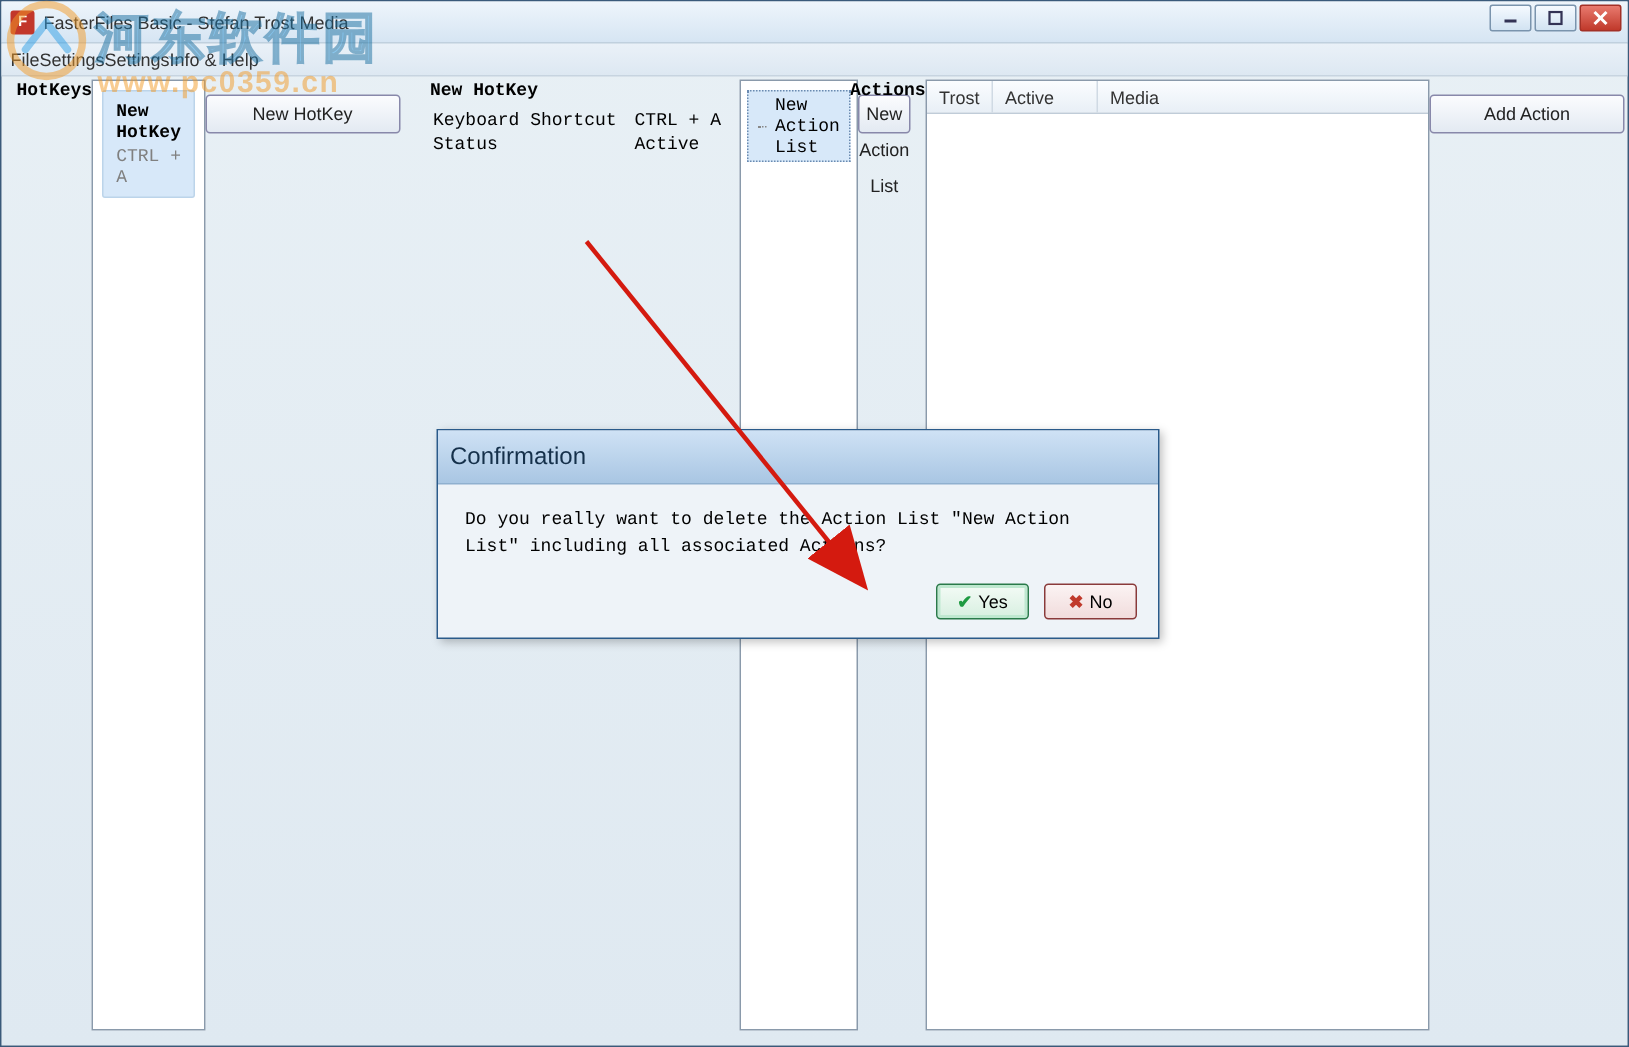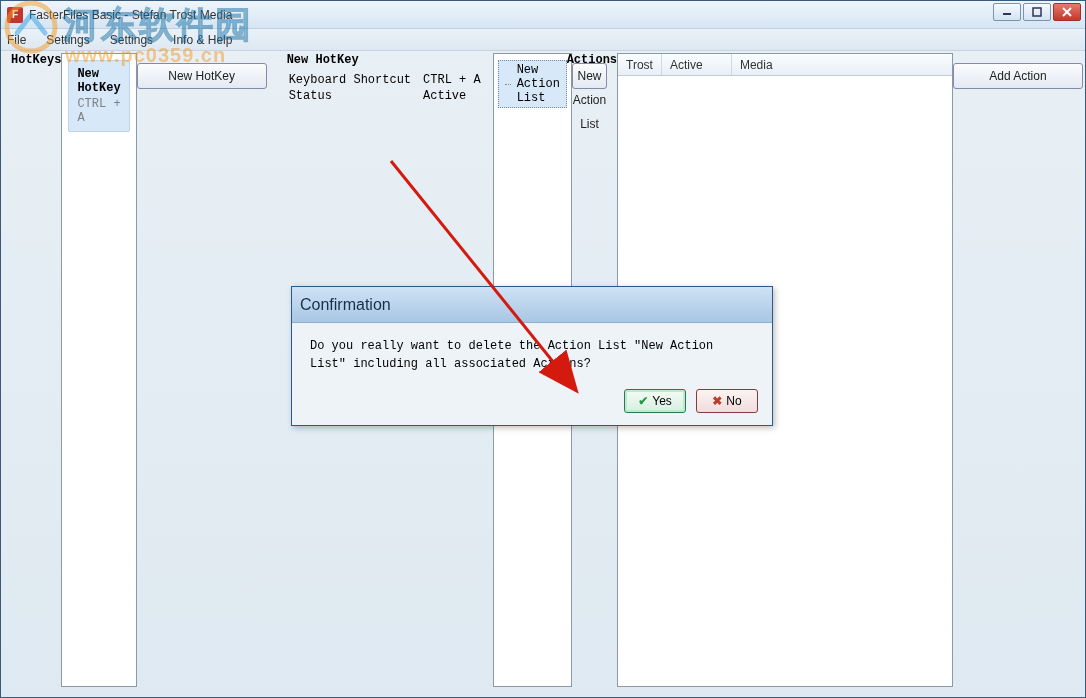--- a/index.html
+++ b/index.html
@@ -7,21 +7,21 @@
   .window { position:relative; width:1086px; height:698px; background:linear-gradient(#e8f0f5,#dfe9f1); border:1px solid #3a5a7a; }
   
   .titlebar { height:28px; background:linear-gradient(#eef5fb,#d6e5f3); border-bottom:1px solid #c0d0de; display:flex; align-items:center; padding-left:6px; position:relative;}
   .titlebar .app-icon { width:16px; height:16px; background:#c2372b; color:#fff; font-weight:bold; font-size:10px; display:flex; align-items:center; justify-content:center; border-radius:2px; margin-right:6px;}
   .titlebar .title-text { color:#333; font-size:12px; }
   .winbtns { position:absolute; right:4px; top:2px; display:flex; gap:2px;}
   .winbtn { width:28px; height:18px; border:1px solid #7a94ad; border-radius:2px; display:flex; align-items:center; justify-content:center; cursor:default; background:linear-gradient(#f5faff,#d2e3f2);}
   .winbtn.close { background:linear-gradient(#e87a6e,#c0392b); border-color:#a33127; color:#fff;}
   .winbtn svg { display:block; }
   
-  .menubar { height:22px; background:linear-gradient(#eaf1f8,#dde8f2); padding-left:6px; display:flex; align-items:center; gap:20px; border-bottom:1px solid #c7d4e0; color:#333;}
+  .menubar { height:22px; background:linear-gradient(#eaf1f8,#dde8f2); padding-left:6px; display:flex; align-items:center; gap:0; border-bottom:1px solid #c7d4e0; color:#333;}
   .menubar span { cursor:default; }
   
   .content { position:absolute; left:10px; right:10px; top:52px; bottom:10px; display:flex; gap:20px;}
   .col { display:flex; flex-direction:row; }
   .col.left { width:260px; }
   .col.mid { width:260px; }
   .col.right { flex:1; }
   .section-title { font-family:"Courier New",monospace; font-weight:bold; font-size:12px; color:#000; margin-bottom:4px; }
   .listbox { flex:1; background:#fff; border:1px solid #8a9aab; }
   .listbox.tree { padding:6px 4px; }

